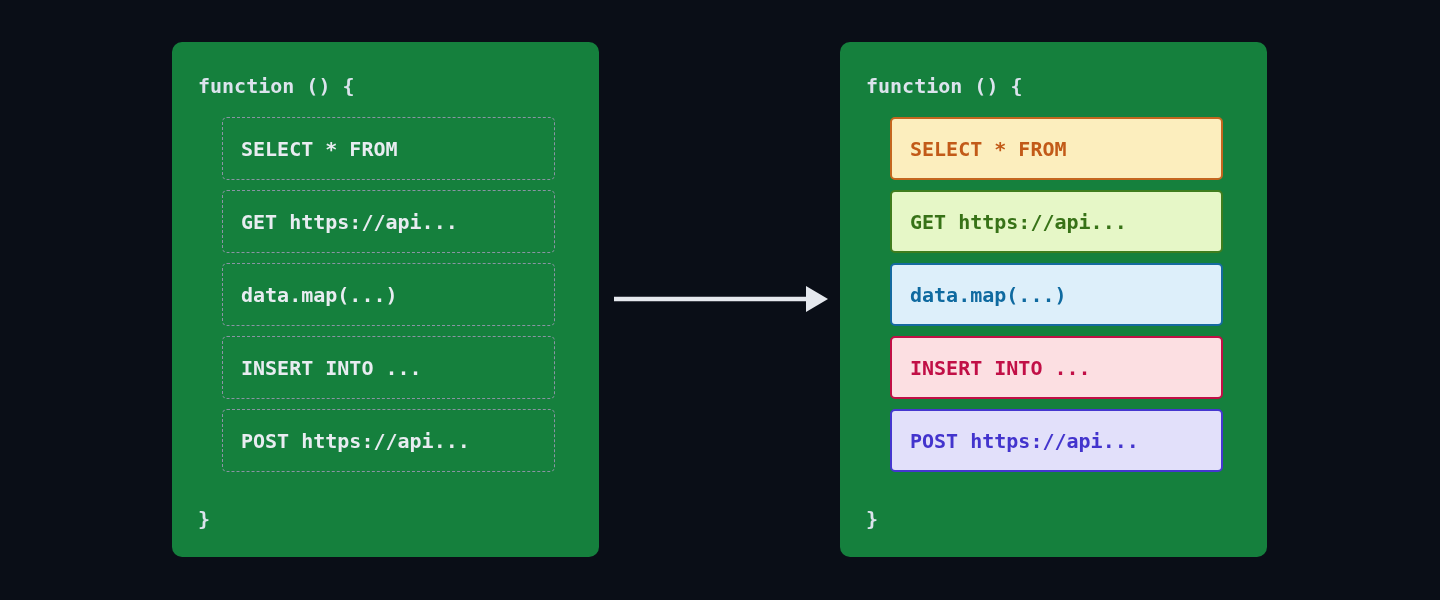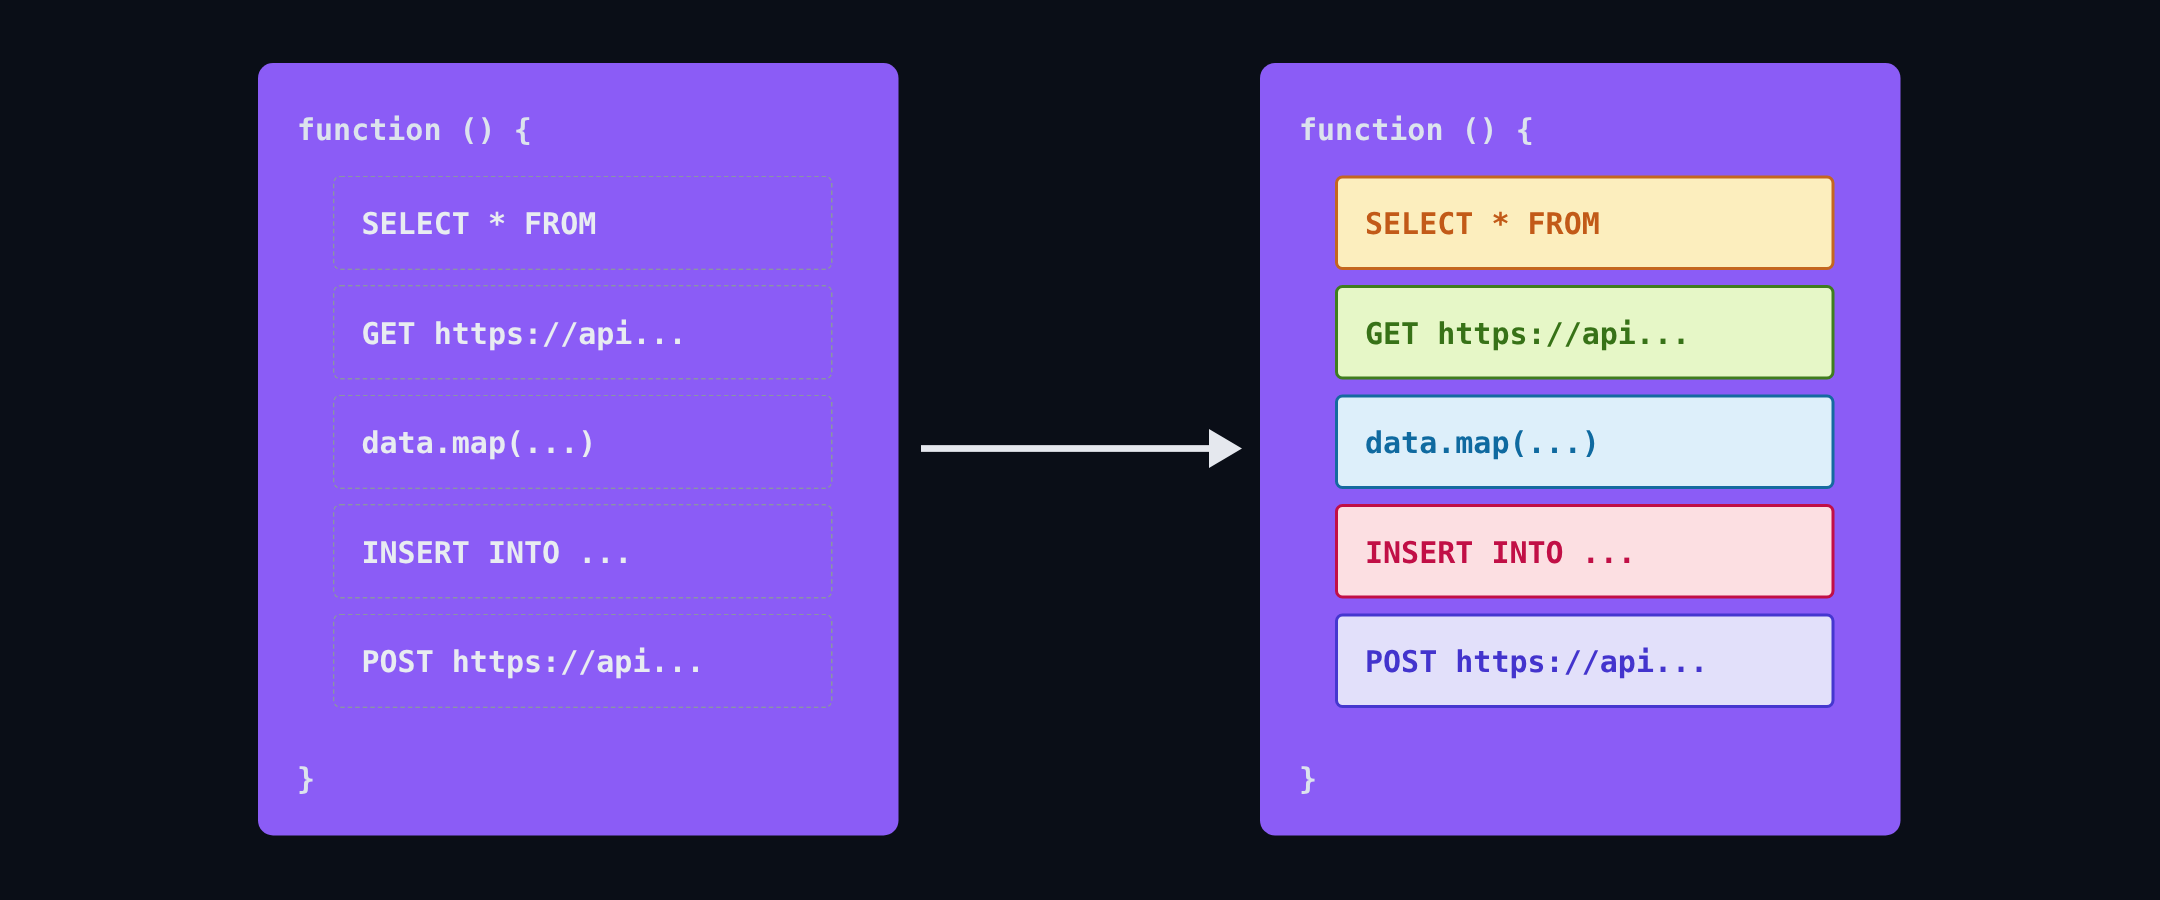--- a/index.html
+++ b/index.html
@@ -9,21 +9,21 @@
     overflow: hidden;
     font-family: "DejaVu Sans Mono", "Liberation Mono", monospace;
   }
   .stage { position: relative; width: 1440px; height: 600px; }
 
   .panel {
     position: absolute;
     top: 42px;
     width: 427px;
     height: 515px;
-    background: #8b5cf6;
+    background: #15803d;
     border-radius: 10px;
   }
   .panel-left  { left: 172px; }
   .panel-right { left: 840px; }
 
   .fn-header, .fn-footer {
     position: absolute;
     left: 26px;
     color: #dce3ed;
     font-size: 20px;

